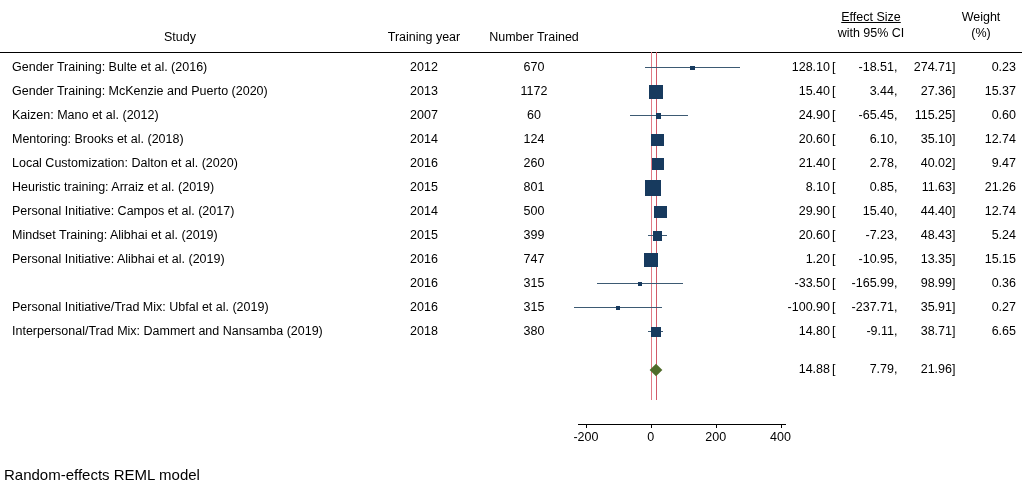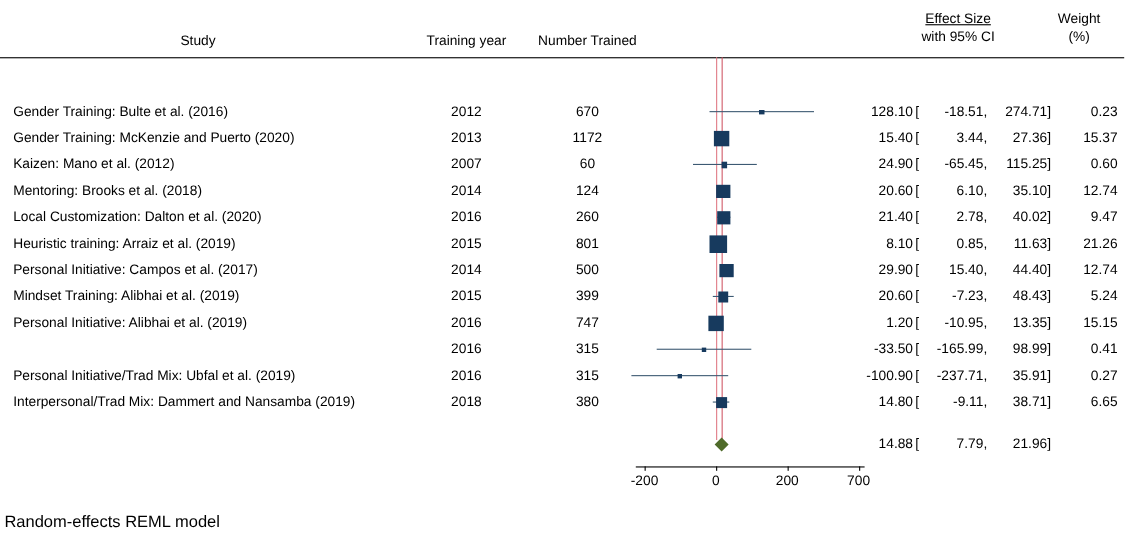--- a/index.html
+++ b/index.html
@@ -57,21 +57,20 @@
     background: #d96b78;
   }
   .refline.zero { background: #e07b86; }
   .refline.pooled { background: #d15a68; }
 
   .row {
     position: absolute;
     left: 0;
     width: 1024px;
     height: 24px;
-    margin-top: 34px;
   }
   .cell {
     position: absolute;
     font-size: 12.5px;
     white-space: nowrap;
     top: 4px;
   }
   .c-study { left: 12px; text-align: left; }
   .c-year  { left: 376px; width: 96px; text-align: center; }
   .c-num   { left: 474px; width: 120px; text-align: center; }
@@ -288,21 +287,21 @@
       </div>
       <div class="row" style="top: 272px;">
         <div class="cell c-year">2016</div>
         <div class="cell c-num">315</div>
         <div class="cell c-es">-33.50</div>
         <div class="cell c-br1">[</div>
         <div class="cell c-lo">-165.99</div>
         <div class="cell c-comma">,</div>
         <div class="cell c-hi">98.99</div>
         <div class="cell c-br2">]</div>
-        <div class="cell c-wt">0.41</div>
+        <div class="cell c-wt">0.36</div>
         <div class="ci-line" style="left: 596.976px; width: 85.9395px;"></div>
         <div class="marker" style="width: 4.48162px; height: 4.48162px; left: 637.705px; top: 9.75919px;"></div>
       </div>
       <div class="row" style="top: 296px;">
         <div class="cell c-study">Personal Initiative/Trad Mix: Ubfal et al. (2019)</div>
         <div class="cell c-year">2016</div>
         <div class="cell c-num">315</div>
         <div class="cell c-es">-100.90</div>
         <div class="cell c-br1">[</div>
         <div class="cell c-lo">-237.71</div>
@@ -341,18 +340,18 @@
   <div id="axis">
     <div id="axis-line"></div>
     <div id="ticks">
         <div class="tick" style="left: 25.9459px;"></div>
         <div class="ticklabel" style="left: 25.9459px;">-200</div>
         <div class="tick" style="left: 90.8108px;"></div>
         <div class="ticklabel" style="left: 90.8108px;">0</div>
         <div class="tick" style="left: 155.676px;"></div>
         <div class="ticklabel" style="left: 155.676px;">200</div>
         <div class="tick" style="left: 220.541px;"></div>
-        <div class="ticklabel" style="left: 220.541px;">700</div>
+        <div class="ticklabel" style="left: 220.541px;">400</div>
       </div>
   </div>
 
   <div id="footnote">Random-effects REML model</div>
 </div>
 
 </body></html>

